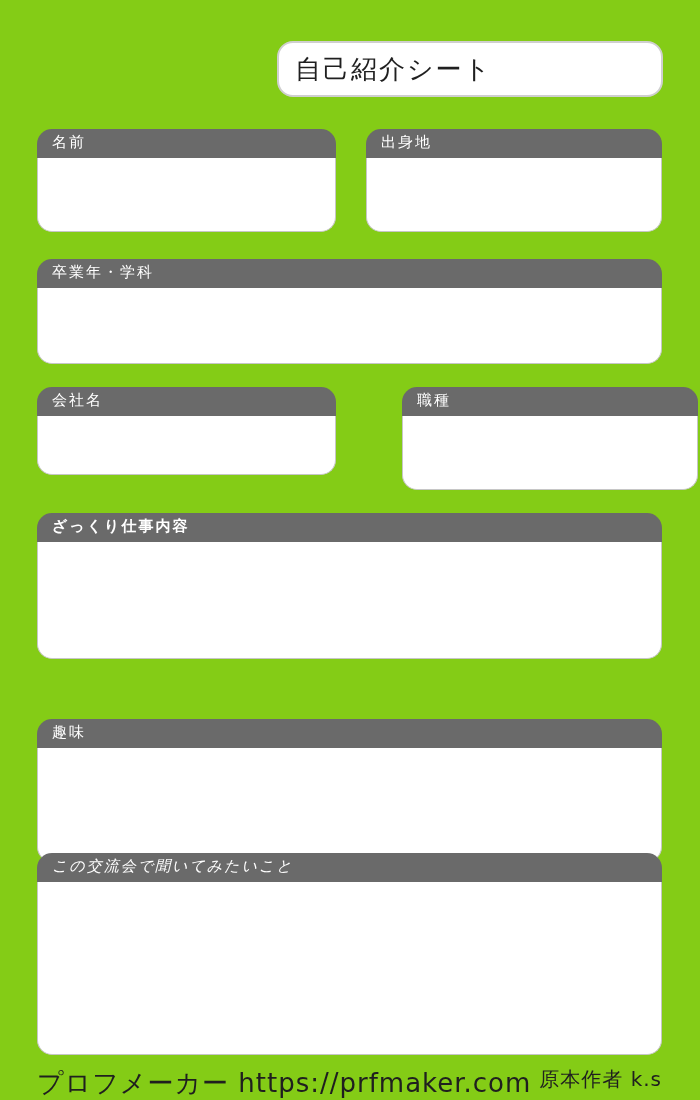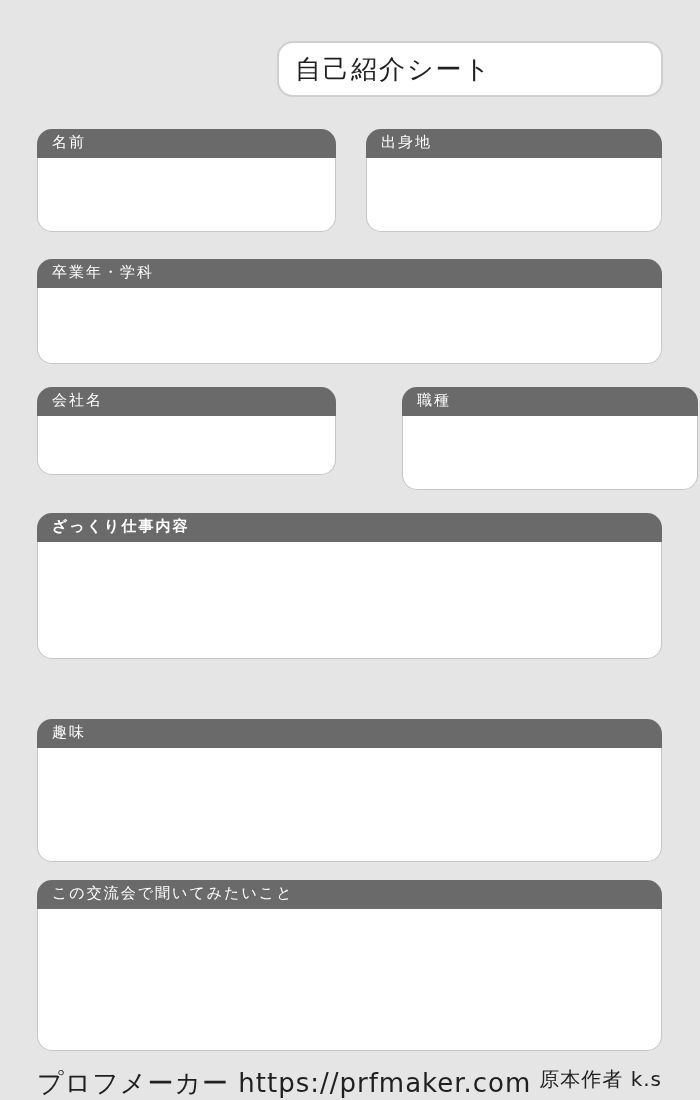--- a/index.html
+++ b/index.html
@@ -5,21 +5,21 @@
   :root{
     --header-bar:#6a6a6a;
     --field-border:#c6c6c6;
     --title-border:#cfcfcf;
     --text:#1f1f1f;
   }
   html,body{margin:0;padding:0;background:#fff;}
   .sheet{
     position:relative;
     width:700px;height:1100px;
-    background:#e5e5e5;
+    background:#84cc16;
     font-family:"DejaVu Sans","Liberation Sans",sans-serif;
     color:var(--text);
     overflow:hidden;
   }
   
   .title-box{
     position:absolute;left:277px;top:41px;width:386px;height:56px;
     box-sizing:border-box;
     border:2px solid var(--title-border);
     border-radius:16px;
@@ -63,21 +63,21 @@
     box-sizing:border-box;
   }
   
   .f-name       {left:37px;  top:129px; width:299px; height:103px;}
   .f-birthplace {left:366px; top:129px; width:296px; height:103px;}
   .f-graduation {left:37px;  top:259px; width:625px; height:105px;}
   .f-company    {left:37px;  top:387px; width:299px; height:88px;}
   .f-jobtype    {left:366px; top:387px; width:296px; height:103px;margin-left:36px;}
   .f-jobdesc    {left:37px;  top:513px; width:625px; height:146px;font-weight:bold;}
   .f-hobby      {left:37px;  top:719px; width:625px; height:143px;}
-  .f-question   {left:37px;  top:880px; width:625px; height:171px;}
+  .f-question   {left:37px;  top:853px; width:625px; height:202px;font-style:italic;}
   
   .footer-brand{
     position:absolute;left:37px;top:1066px;
     font-size:26px;letter-spacing:1px;
     color:var(--text);
     white-space:nowrap;
   }
   .footer-credit{
     position:absolute;right:38px;top:1066px;
     font-size:20px;letter-spacing:1px;

